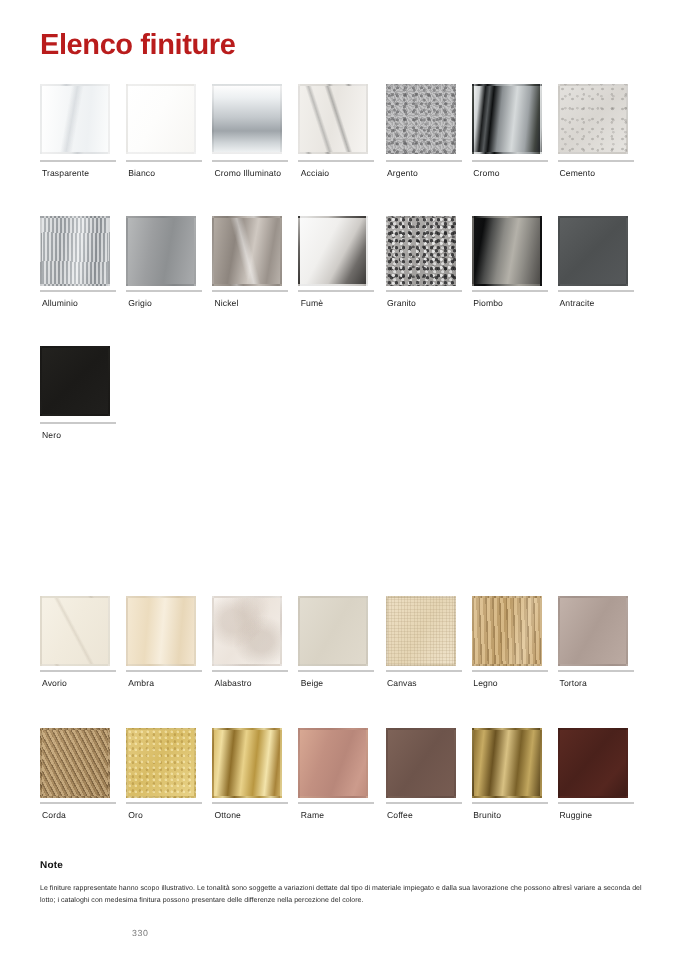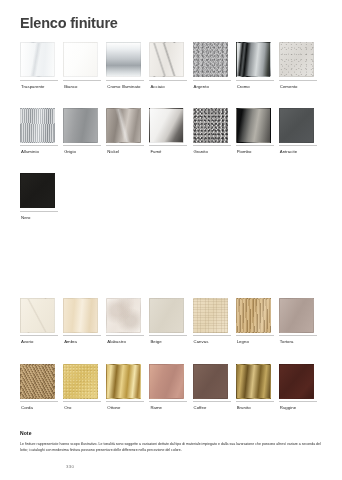--- a/index.html
+++ b/index.html
@@ -25,21 +25,21 @@
     background: #fff;
   }
 
   .page-title {
     position: absolute;
     left: 20px;
     top: 16px;
     font-size: 14.5px;
     font-weight: 700;
     letter-spacing: -0.2px;
-    color: #404040;
+    color: #b91c1c;
     line-height: 1.1;
   }
 
   .finish-groups {
     position: absolute;
     left: 20px;
     top: 42px;
     width: 302px;
   }
 

